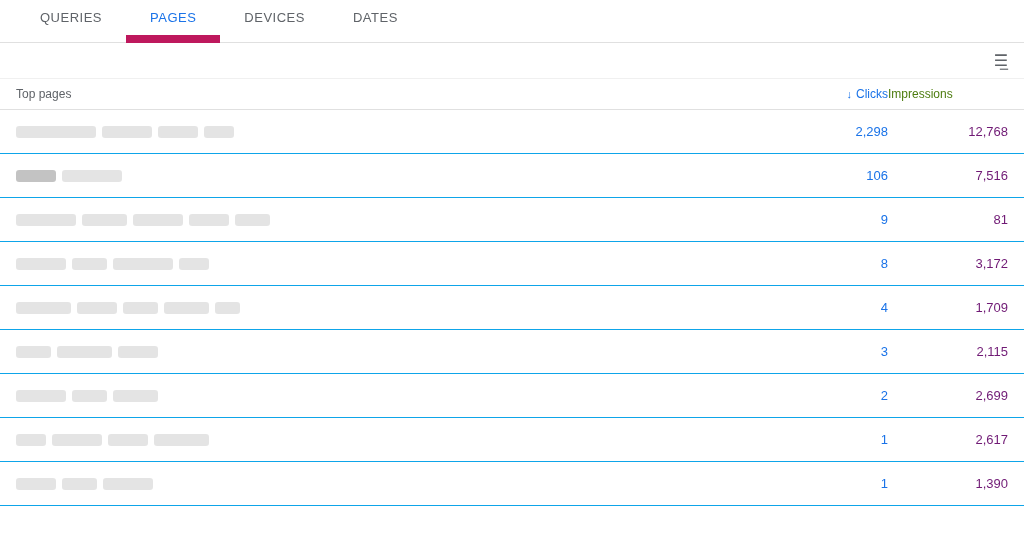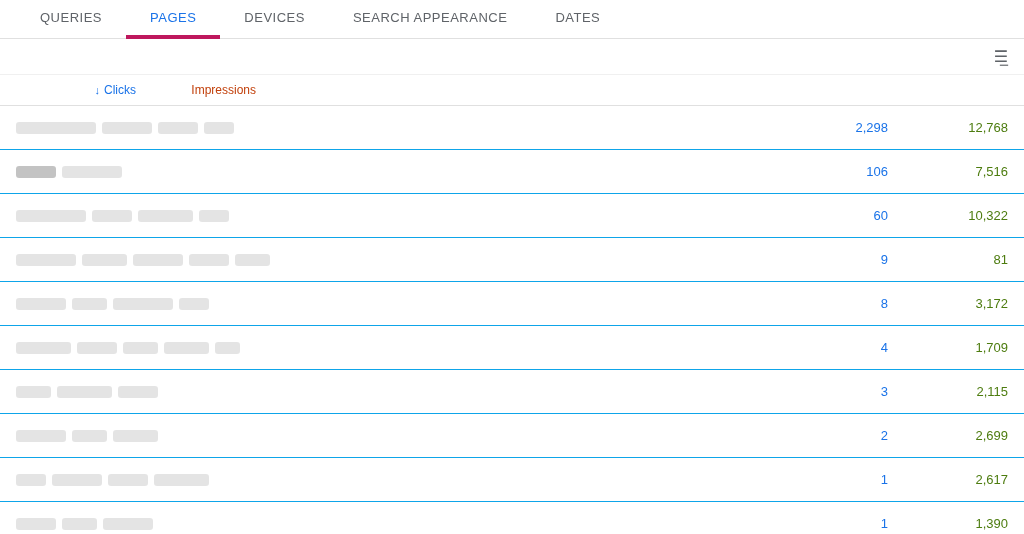--- a/index.html
+++ b/index.html
@@ -16,21 +16,21 @@
       cursor: pointer;
       color: #5f6368;
       font-size: 13px;
       letter-spacing: 0.5px;
       border-bottom: 2px solid transparent;
       margin-bottom: -1px;
       text-transform: uppercase;
     }
     .tab.active {
       color: #1a73e8;
-      border-bottom: 4px solid #be185d;
+      border-bottom: 8px solid #be185d;
       font-weight: 500;
     }
 
     
     .toolbar {
       display: flex;
       justify-content: flex-end;
       padding: 8px 16px;
       border-bottom: 1px solid #f0f0f0;
     }
@@ -59,22 +59,21 @@
       color: #1a73e8;
       display: flex;
       align-items: center;
       justify-content: flex-end;
       gap: 4px;
       cursor: pointer;
     }
     .col-clicks .sort-arrow { font-size: 11px; }
     .col-impressions {
       width: 120px;
-      text-align: right;
-      color: #c2410c;
+      color: #4d7c0f;
     }
 
     .table-row {
       display: flex;
       align-items: center;
       padding: 10px 16px;
       border-bottom: 1px solid #0ea5e9;
       min-height: 44px;
     }
 
@@ -94,41 +93,41 @@
 
     .val-clicks {
       width: 120px;
       text-align: right;
       color: #1a73e8;
       font-size: 13px;
     }
     .val-impressions {
       width: 120px;
       text-align: right;
-      color: #4d7c0f;
+      color: #701a75;
       font-size: 13px;
     }
   </style>
 </head>
 <body>
 
 <div class="tab-bar">
 <div class="tab">QUERIES</div>
     <div class="tab active">PAGES</div>
     <div class="tab">DEVICES</div>
-    <div class="tab">SEARCH APPEARANCE</div>
     <div class="tab">DATES</div>
   </div>
 
 <div class="toolbar">
   <span class="filter-icon">☰̲</span>
 </div>
 
 <div class="table-container">
   <div class="table-header">
+    <div class="col-page">Top pages</div>
     <div class="col-clicks">
       <span class="sort-arrow">↓</span>
       <span>Clicks</span>
     </div>
     <div class="col-impressions">Impressions</div>
   </div>
 
   <div id="table-body">
   <div class="table-row">
         <div class="page-content">
@@ -143,30 +142,20 @@
       <div class="table-row">
         <div class="page-content">
           <div class="blur-block dark" style="width: 40px;"></div>
           <div class="blur-block" style="width: 60px;"></div>
         </div>
         <div class="val-clicks">106</div>
         <div class="val-impressions">7,516</div>
       </div>
       <div class="table-row">
         <div class="page-content">
-          <div class="blur-block" style="width: 70px;"></div>
-          <div class="blur-block" style="width: 40px;"></div>
-          <div class="blur-block" style="width: 55px;"></div>
-          <div class="blur-block" style="width: 30px;"></div>
-        </div>
-        <div class="val-clicks">60</div>
-        <div class="val-impressions">10,322</div>
-      </div>
-      <div class="table-row">
-        <div class="page-content">
           <div class="blur-block" style="width: 60px;"></div>
           <div class="blur-block" style="width: 45px;"></div>
           <div class="blur-block" style="width: 50px;"></div>
           <div class="blur-block" style="width: 40px;"></div>
           <div class="blur-block" style="width: 35px;"></div>
         </div>
         <div class="val-clicks">9</div>
         <div class="val-impressions">81</div>
       </div>
       <div class="table-row">

